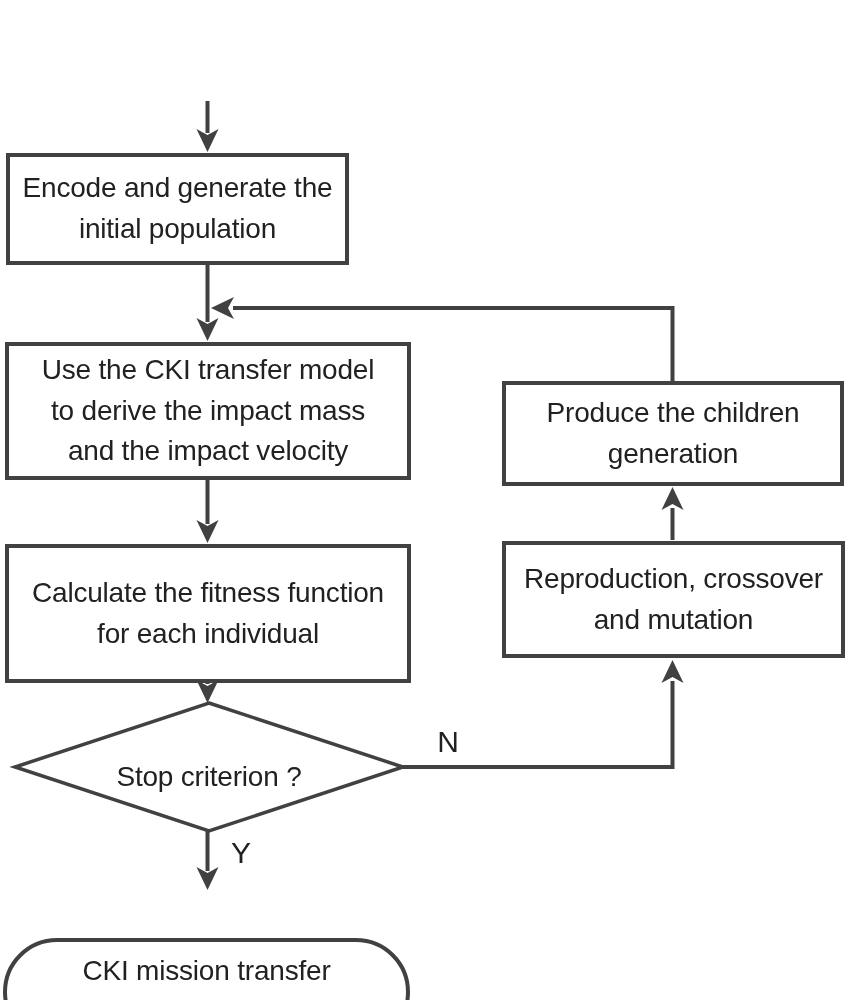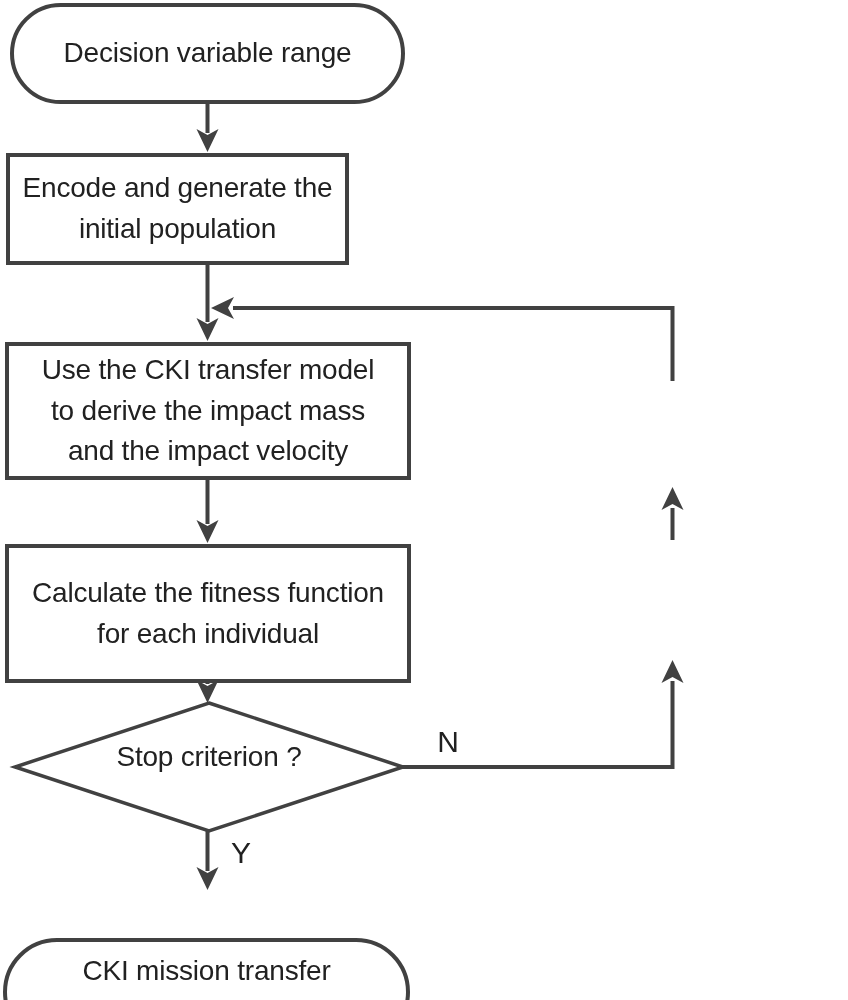--- a/index.html
+++ b/index.html
@@ -60,21 +60,21 @@
     white-space: pre-line;
     display: block;
   }
   .stadium { border-radius: 999px; }
   .diamond-text {
     position: absolute;
     box-sizing: border-box;
     background: transparent;
     border: none;
     display: flex;
-    align-items: flex-start;
+    align-items: flex-end;
     justify-content: center;
     text-align: center;
     font-size: 28px;
     letter-spacing: -0.2px;
   }
   .edge-label {
     position: absolute;
     font-size: 30px;
     color: var(--text);
     text-align: center;
@@ -120,23 +120,20 @@
 
     <polyline class="edge-line" points="403,767 672.5,767 672.5,681"></polyline>
     <polygon class="arrowhead" points="672.5,660 661.5,683 672.5,677 683.5,683"></polygon>
 
     <line class="edge-line" x1="672.5" y1="540" x2="672.5" y2="508"></line>
     <polygon class="arrowhead" points="672.5,487 661.5,510 672.5,504 683.5,510"></polygon>
 
     <polygon class="diamond-shape" points="209,703 403,767 209,831 15,767"></polygon>
   </svg>
 
-  <div class="node stadium" id="n-start">
-    <span>Decision variable range</span>
-  </div>
 
   <div class="node" id="n-encode">
     <span>Encode and generate the
 initial population</span>
   </div>
 
   <div class="node" id="n-cki">
     <span>Use the CKI transfer model
 to derive the impact mass
 and the impact velocity</span>
@@ -149,18 +146,26 @@
 
   <div class="diamond-text" id="n-stop-text">
     <span>Stop criterion ?</span>
   </div>
 
   <div class="node stadium" id="n-end">
     <span>CKI mission transfer
 trajectory</span>
   </div>
 
+  <div class="node" id="n-produce">
+    <span>Produce the children
+generation</span>
+  </div>
 
+  <div class="node" id="n-reproduction">
+    <span>Reproduction, crossover
+and mutation</span>
+  </div>
 
   <div class="edge-label" id="lbl-n">N</div>
   <div class="edge-label" id="lbl-y">Y</div>
 
 </div>
 
 </body></html>

